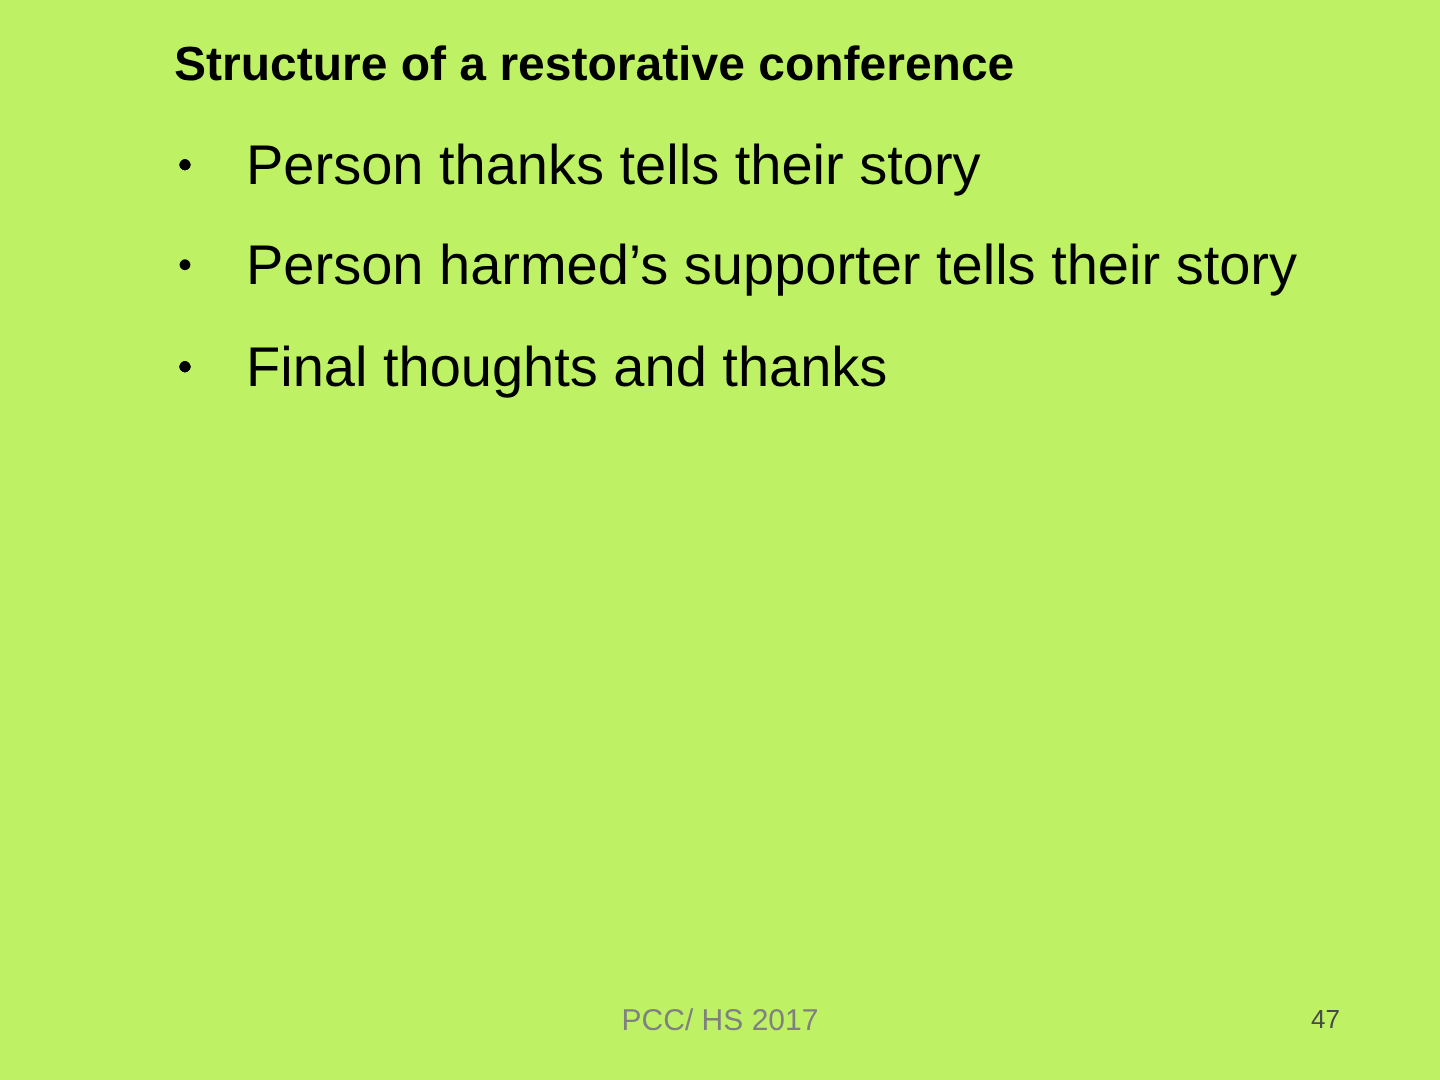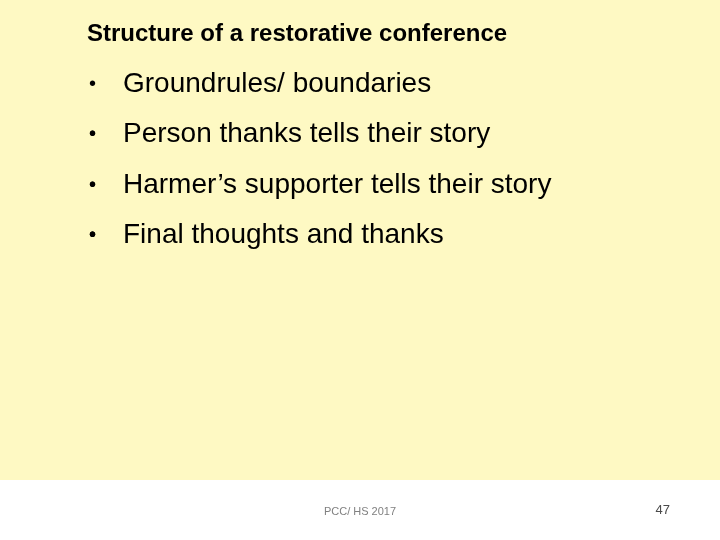--- a/index.html
+++ b/index.html
@@ -7,22 +7,22 @@
     padding: 0;
     width: 720px;
     height: 540px;
     overflow: hidden;
     background: #ffffff;
     font-family: "Liberation Sans", "DejaVu Sans", sans-serif;
   }
   .slide {
     position: relative;
     width: 720px;
-    height: 480px;
-    background: #fef9c3;
+    height: 540px;
+    background: #bef264;
   }
   .slide-title {
     position: absolute;
     left: 87px;
     top: 18px;
     font-size: 24px;
     line-height: 30px;
     font-weight: bold;
     color: #000000;
     white-space: nowrap;
@@ -50,21 +50,21 @@
     width: 20px;
     font-size: 20px;
     line-height: 50.5px;
     color: #000000;
   }
   .footer-credit {
     position: absolute;
     left: 50%;
     transform: translateX(-50%);
     top: 504px;
-    font-size: 11px;
+    font-size: 15px;
     line-height: 14px;
     color: #808080;
     white-space: nowrap;
     text-align: center;
   }
   .page-number {
     position: absolute;
     right: 50px;
     top: 502px;
     font-size: 13px;
@@ -76,35 +76,34 @@
 </head>
 <body>
 
 <div class="slide">
 
   <div class="slide-title">Structure of a restorative conference</div>
 
   <ul class="bullet-list">
     <li class="bullet-item">
       <span class="bullet-glyph">•</span>
-      <span>Groundrules/ boundaries</span>
     </li>
     <li class="bullet-item">
       <span class="bullet-glyph">•</span>
     </li>
     <li class="bullet-item">
       <span class="bullet-glyph">•</span>
       <span>Person thanks tells their story</span>
     </li>
     <li class="bullet-item">
       <span class="bullet-glyph">•</span>
+      <span>Person harmed’s supporter tells their story</span>
     </li>
     <li class="bullet-item">
       <span class="bullet-glyph">•</span>
-      <span>Harmer’s supporter tells their story</span>
     </li>
     <li class="bullet-item">
       <span class="bullet-glyph">•</span>
     </li>
     <li class="bullet-item">
       <span class="bullet-glyph">•</span>
     </li>
     <li class="bullet-item">
       <span class="bullet-glyph">•</span>
       <span>Final thoughts and thanks</span>

